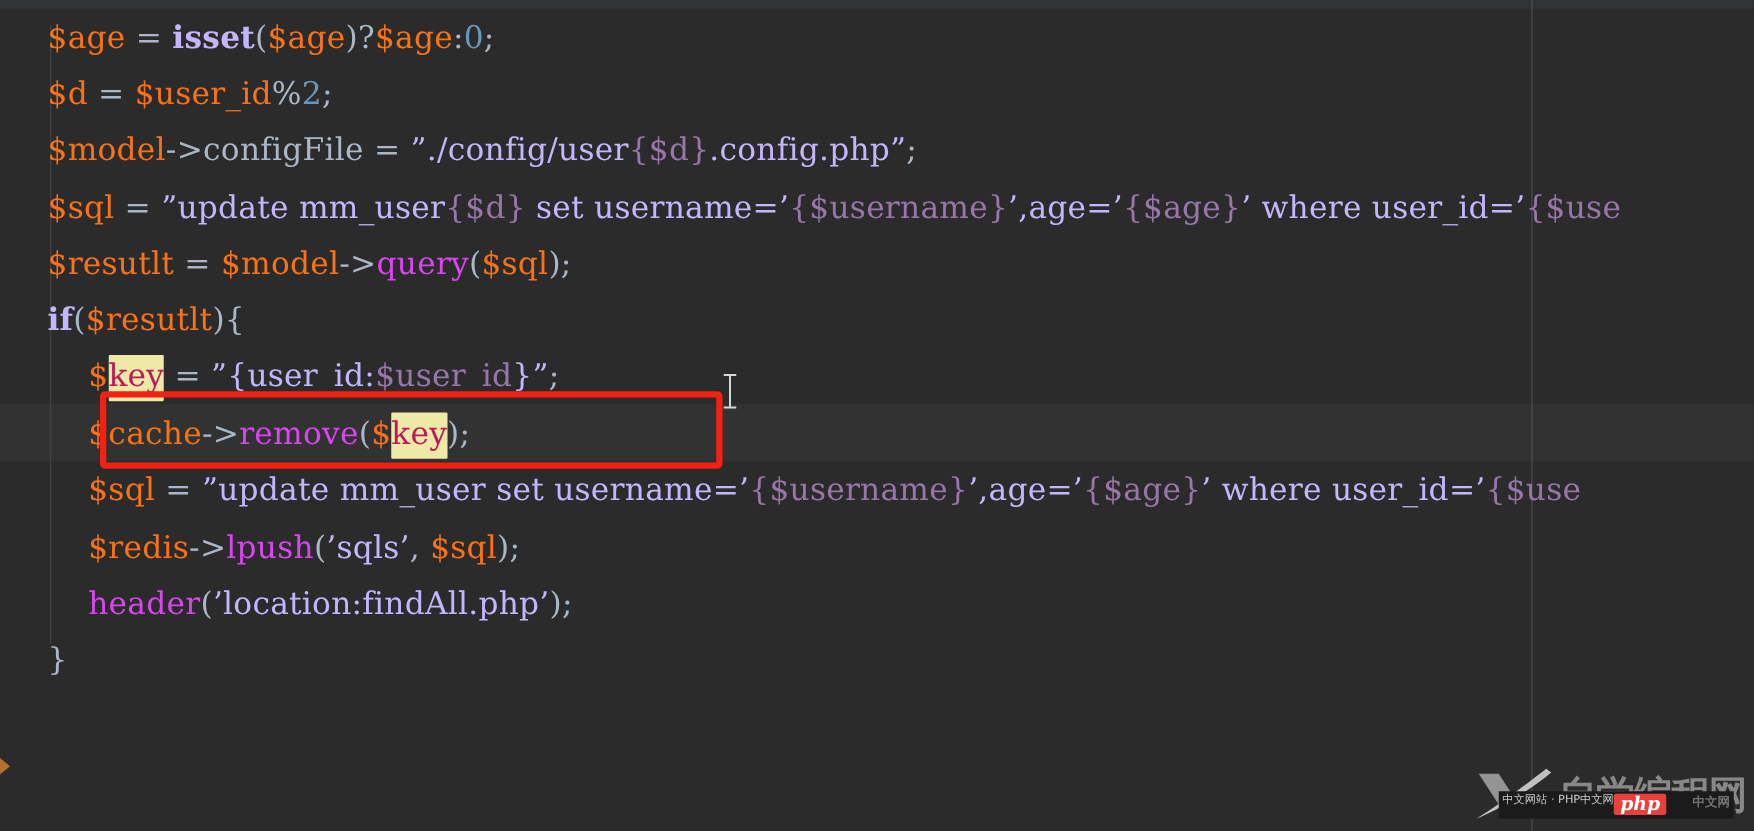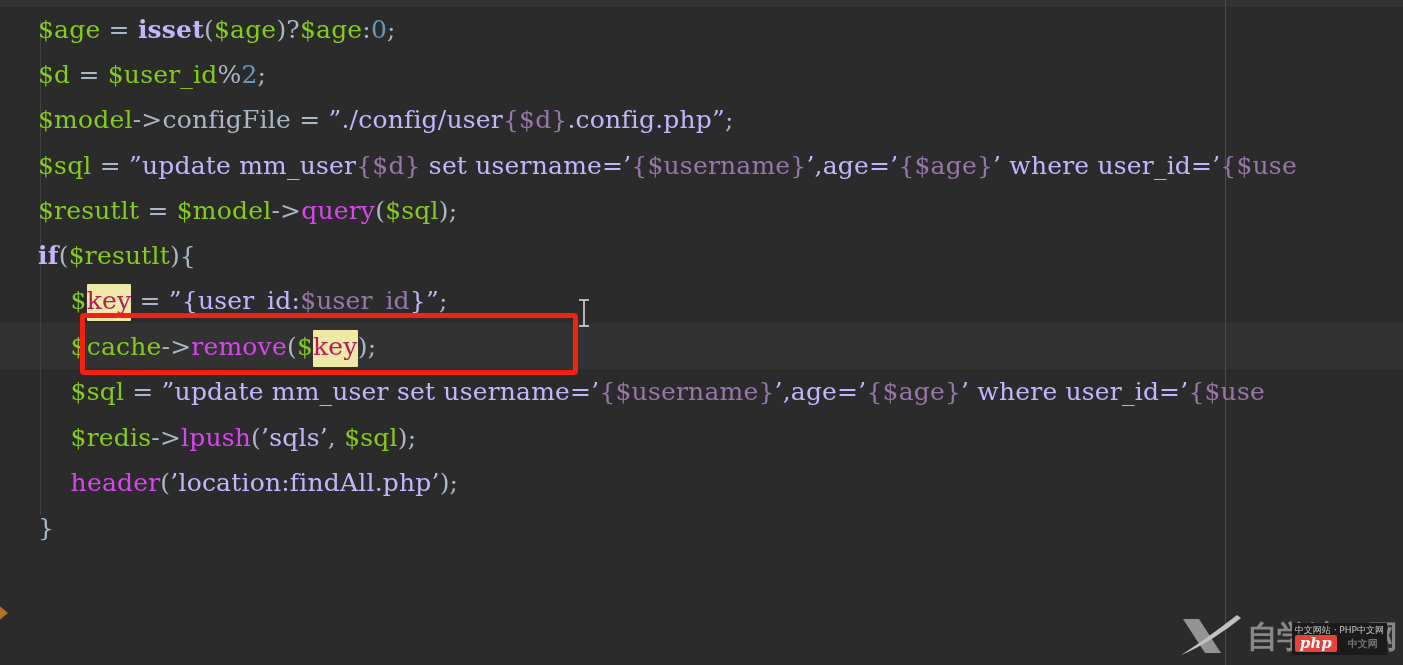--- a/index.html
+++ b/index.html
@@ -70,21 +70,21 @@
   .ln4 { top: 188px; }
   .ln5 { top: 233px; }
   .ln6 { top: 278px; }
   .ln7 { top: 324px; }
   .ln8 { top: 369px; }
   .ln9 { top: 415px; }
   .ln10 { top: 460px; }
   .ln11 { top: 505px; }
 
   
-  .var     { color: #84cc16; }
+  .var     { color: #f97316; }
   .plain   { color: #a9b7c6; }
   .op      { color: #a9b7c6; }
   .kw      { color: #c4b5fd; font-weight: bold; }
   .num     { color: #6897bb; }
   .str     { color: #c4b5fd; }
   .strvar  { color: #9876aa; }
   .fn      { color: #d946ef; }
   .punct   { color: #a9b7c6; }
 
   
@@ -135,37 +135,37 @@
     font-size: 31px;
     font-weight: bold;
     color: #8d8d8d;
     letter-spacing: -1px;
     line-height: 1;
   }
   .php-badge {
     position: absolute;
     right: 16px; bottom: 10px;
     display: flex;
-    flex-direction: column;
+    flex-direction: row;
     align-items: flex-start;
     background: #1b1b1b;
     padding: 2px 3px 3px 3px;
   }
   .php-badge-top {
     font-family: "DejaVu Sans", "Liberation Sans", sans-serif;
     font-size: 9px;
     color: #c8c8c8;
     letter-spacing: 0px;
     line-height: 10px;
     white-space: nowrap;
   }
   .php-badge-row {
     display: flex;
-    align-items: flex-end;
-    gap: 11px;
+    align-items: flex-start;
+    gap: 21px;
   }
   .php-pill {
     background: #e8403a;
     color: #ffffff;
     font-family: "DejaVu Serif", "Liberation Serif", serif;
     font-style: italic;
     font-weight: bold;
     font-size: 15px;
     line-height: 17px;
     padding: 0 5px;

